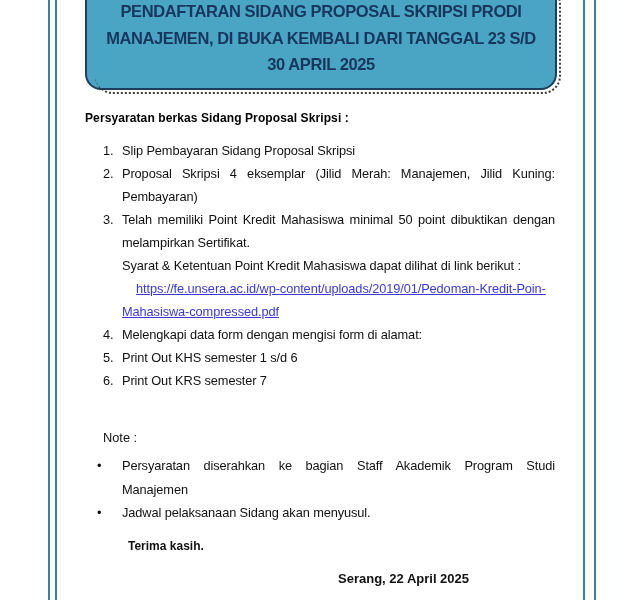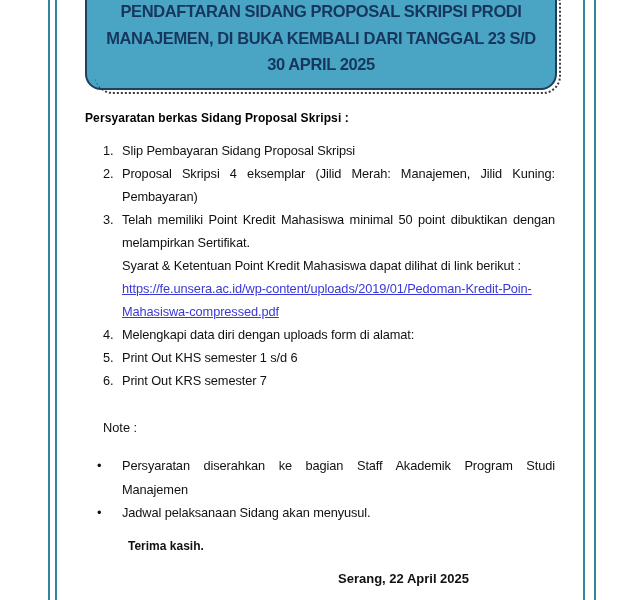--- a/index.html
+++ b/index.html
@@ -65,24 +65,25 @@
   .num { flex: none; width: 19px; line-height: 23px; }
   .li-body { flex: 1; min-width: 0; }
   .line { line-height: 23px; height: 23px; }
   .j { text-align: justify; text-align-last: justify; }
   .linkline { line-height: 23px; }
   a.doclink {
     color: #3B38D8;
     text-decoration: underline;
     white-space: pre-line;
     cursor: pointer;
+    margin-left: 14px;
   }
 
   .note-label {
-    position: absolute; left: 103px; top: 420px;
+    position: absolute; left: 103px; top: 430px;
     font-size: 12.8px;
   }
   .bullets {
     position: absolute; left: 97px; top: 454px; width: 458px;
     font-size: 12.8px; letter-spacing: -0.1px;
   }
   .bullet { display: flex; }
   .bmark { flex: none; width: 25px; line-height: 23.5px; font-size: 13px; }
   .b-body { flex: 1; min-width: 0; }
   .bline { line-height: 23.5px; height: 23.5px; }
@@ -138,21 +139,21 @@
       <div class="linkline">
         <a class="doclink">https://fe.unsera.ac.id/wp-content/uploads/2019/01/Pedoman-Kredit-Poin-
 Mahasiswa-compressed.pdf</a>
       </div>
     </div>
   </div>
 
   <div class="li">
     <span class="num">4.</span>
     <div class="li-body">
-      <div class="line">Melengkapi data diri dengan uploads form di alamat:</div>
+      <div class="line">Melengkapi data form dengan mengisi form di alamat:</div>
     </div>
   </div>
 
   <div class="li">
     <span class="num">5.</span>
     <div class="li-body">
       <div class="line">Print Out KHS semester 1 s/d 6</div>
     </div>
   </div>
 

